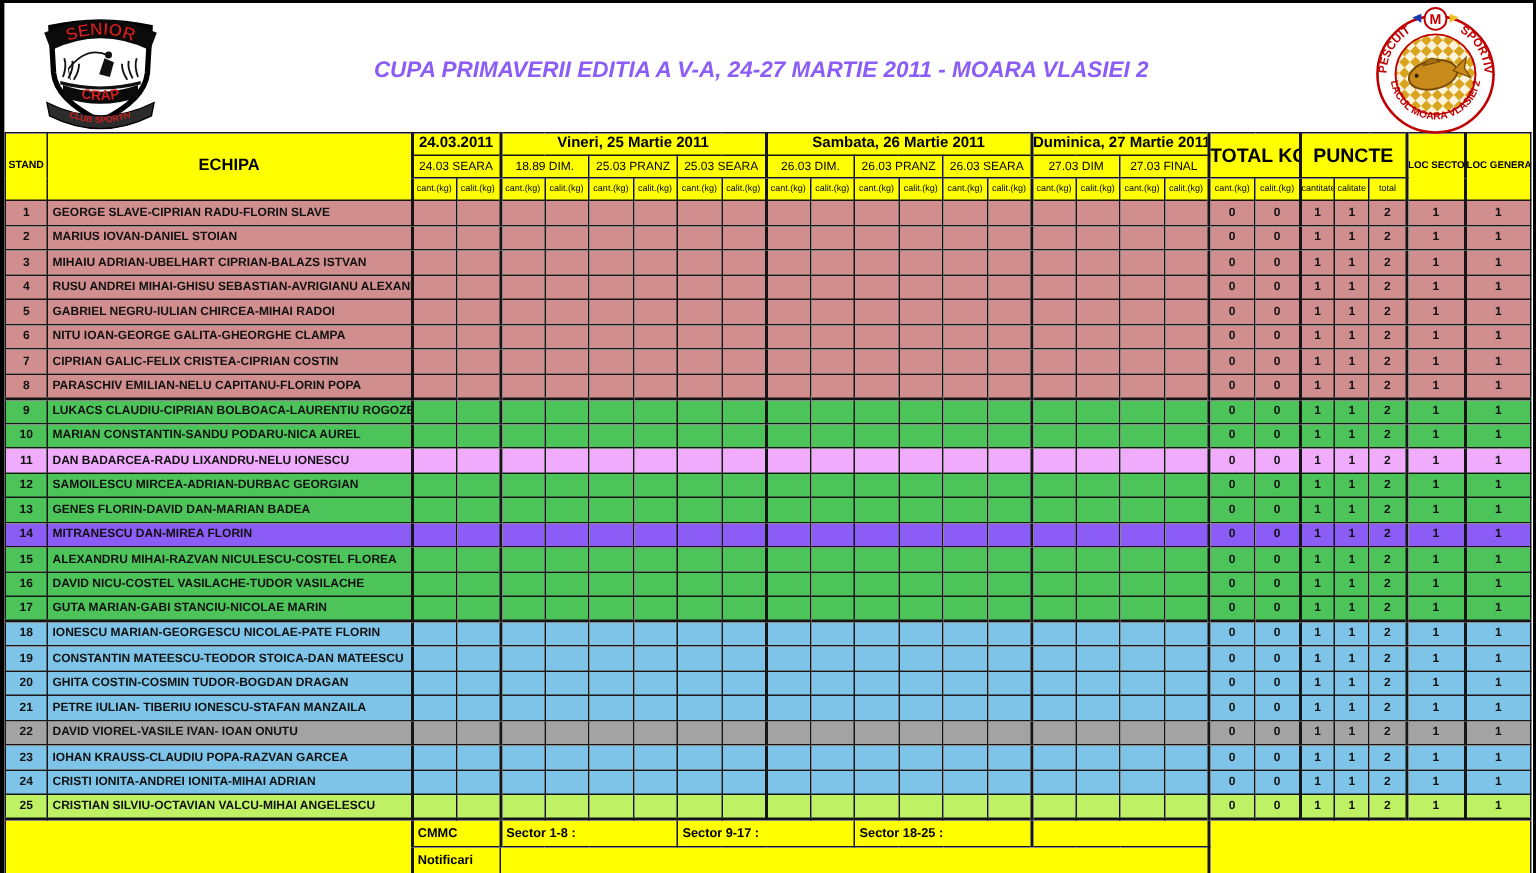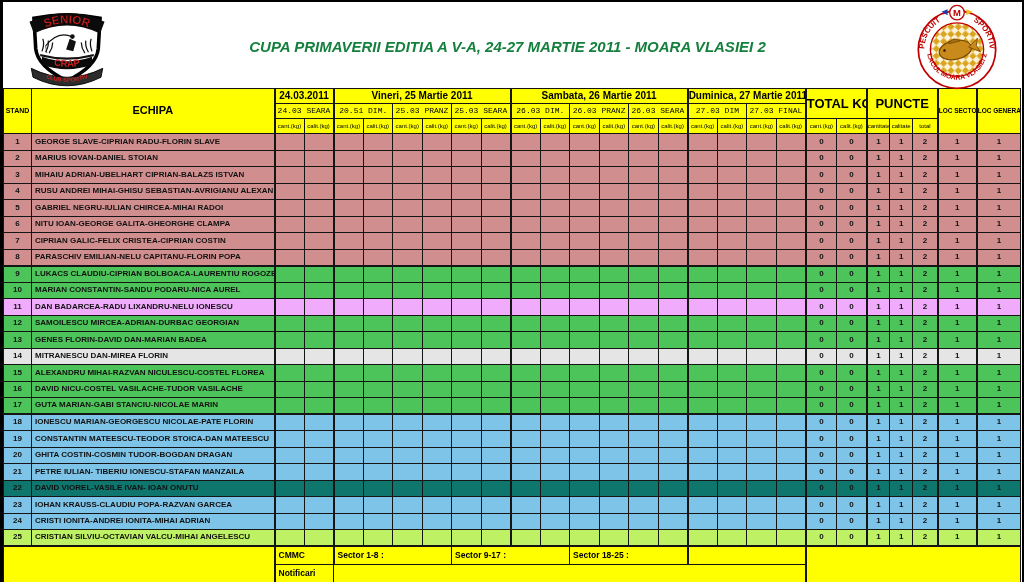--- a/index.html
+++ b/index.html
@@ -1,31 +1,31 @@
 <!DOCTYPE html>
 <html><head>
 <meta charset="utf-8">
 <style>
   html,body{margin:0;padding:0;background:#fff;font-family:"Liberation Sans",sans-serif;}
   .sheet{position:relative;width:1019px;height:580px;border-top:2px solid #000;border-left:3px solid #000;border-right:2px solid #000;background:#fff;overflow:hidden;}
   .topband{position:relative;height:86px;background:#fff;}
-  .title{position:absolute;left:110px;right:120px;top:36px;text-align:center;font-size:15px;font-weight:bold;font-style:italic;color:#15803d;white-space:nowrap;}
+  .title{position:absolute;left:110px;right:120px;top:36px;text-align:center;font-size:15px;font-weight:bold;font-style:italic;color:#8b5cf6;white-space:nowrap;}
   .logo-left{position:absolute;left:14px;top:2px;width:100px;height:84px;}
   .logo-right{position:absolute;right:18px;top:2px;width:94px;height:86px;}
   table.grid{border-collapse:collapse;table-layout:fixed;width:1014px;}
   .grid td{border:1px solid #151515;padding:0;overflow:hidden;white-space:nowrap;box-sizing:border-box;text-align:center;vertical-align:middle;line-height:1.05;}
   .grid thead td{background:#FFFF00;}
   .grid thead tr{height:15px;}
   .grid tbody tr{height:16.5px;}
   .grid tfoot tr{height:18px;}
   .grid tfoot td{background:#FFFF00;text-align:left;padding-left:3px;font-size:8.5px;font-weight:bold;}
   .stand-h{font-size:7px;font-weight:bold;}
   .echipa-h{font-size:11px;font-weight:bold;}
   .day{font-size:10px;font-weight:bold;margin-top:46px;}
-  .sess{font-size:8px;font-weight:normal;font-family:Liberation Mono, monospace;}
+  .sess{font-size:8px;font-weight:normal;}
   .sub{font-size:6px;font-weight:normal;}
   .tot-h{font-size:13px;font-weight:bold;}
   .loc-h{font-size:6.5px;font-weight:bold;white-space:normal;line-height:1.2;}
   .gl{border-left-width:2px !important;}
   tr.secTop td{border-top-width:2px;}
   .grid tbody td{font-size:8px;font-weight:bold;color:#111;}
   td.team{text-align:left;padding-left:3px;font-size:7.6px;}
   td.nr{font-size:8px;}
   .ftext{fill:#cf1f1f;}
 </style>
@@ -126,21 +126,21 @@
         <td class="day gl" colspan="6">Vineri, 25 Martie 2011</td>
         <td class="day gl" colspan="6">Sambata, 26 Martie 2011</td>
         <td class="day gl" colspan="4">Duminica, 27 Martie 2011</td>
         <td class="tot-h gl" colspan="2" rowspan="2">TOTAL KG</td>
         <td class="tot-h gl" colspan="3" rowspan="2">PUNCTE</td>
         <td class="loc-h gl" rowspan="3">LOC SECTOR</td>
         <td class="loc-h gl" rowspan="3">LOC GENERAL</td>
       </tr>
       <tr>
           <td class="sess gl" colspan="2">24.03 SEARA</td>
-          <td class="sess gl" colspan="2">20.51 DIM.</td>
+          <td class="sess gl" colspan="2">18.89 DIM.</td>
           <td class="sess" colspan="2">25.03 PRANZ</td>
           <td class="sess" colspan="2">25.03 SEARA</td>
           <td class="sess gl" colspan="2">26.03 DIM.</td>
           <td class="sess" colspan="2">26.03 PRANZ</td>
           <td class="sess" colspan="2">26.03 SEARA</td>
           <td class="sess gl" colspan="2">27.03 DIM</td>
           <td class="sess" colspan="2">27.03 FINAL</td>
         </tr>
       <tr>
           <td class="sub gl">cant.(kg)</td>
@@ -539,21 +539,21 @@
           <td></td>
           <td></td>
           <td class="gl">0</td>
           <td>0</td>
           <td class="gl">1</td>
           <td>1</td>
           <td>2</td>
           <td class="gl">1</td>
           <td class="gl">1</td>
         </tr>
-        <tr style="background: #e5e5e5;">
+        <tr style="background: #8b5cf6;">
           <td class="nr">14</td>
           <td class="team">MITRANESCU DAN-MIREA FLORIN</td>
           <td class="gl"></td>
           <td></td>
           <td class="gl"></td>
           <td></td>
           <td></td>
           <td></td>
           <td></td>
           <td></td>
@@ -771,21 +771,21 @@
           <td></td>
           <td></td>
           <td class="gl">0</td>
           <td>0</td>
           <td class="gl">1</td>
           <td>1</td>
           <td>2</td>
           <td class="gl">1</td>
           <td class="gl">1</td>
         </tr>
-        <tr style="background: #0f766e;">
+        <tr style="background: #a3a3a3;">
           <td class="nr">22</td>
           <td class="team">DAVID VIOREL-VASILE IVAN- IOAN ONUTU</td>
           <td class="gl"></td>
           <td></td>
           <td class="gl"></td>
           <td></td>
           <td></td>
           <td></td>
           <td></td>
           <td></td>

